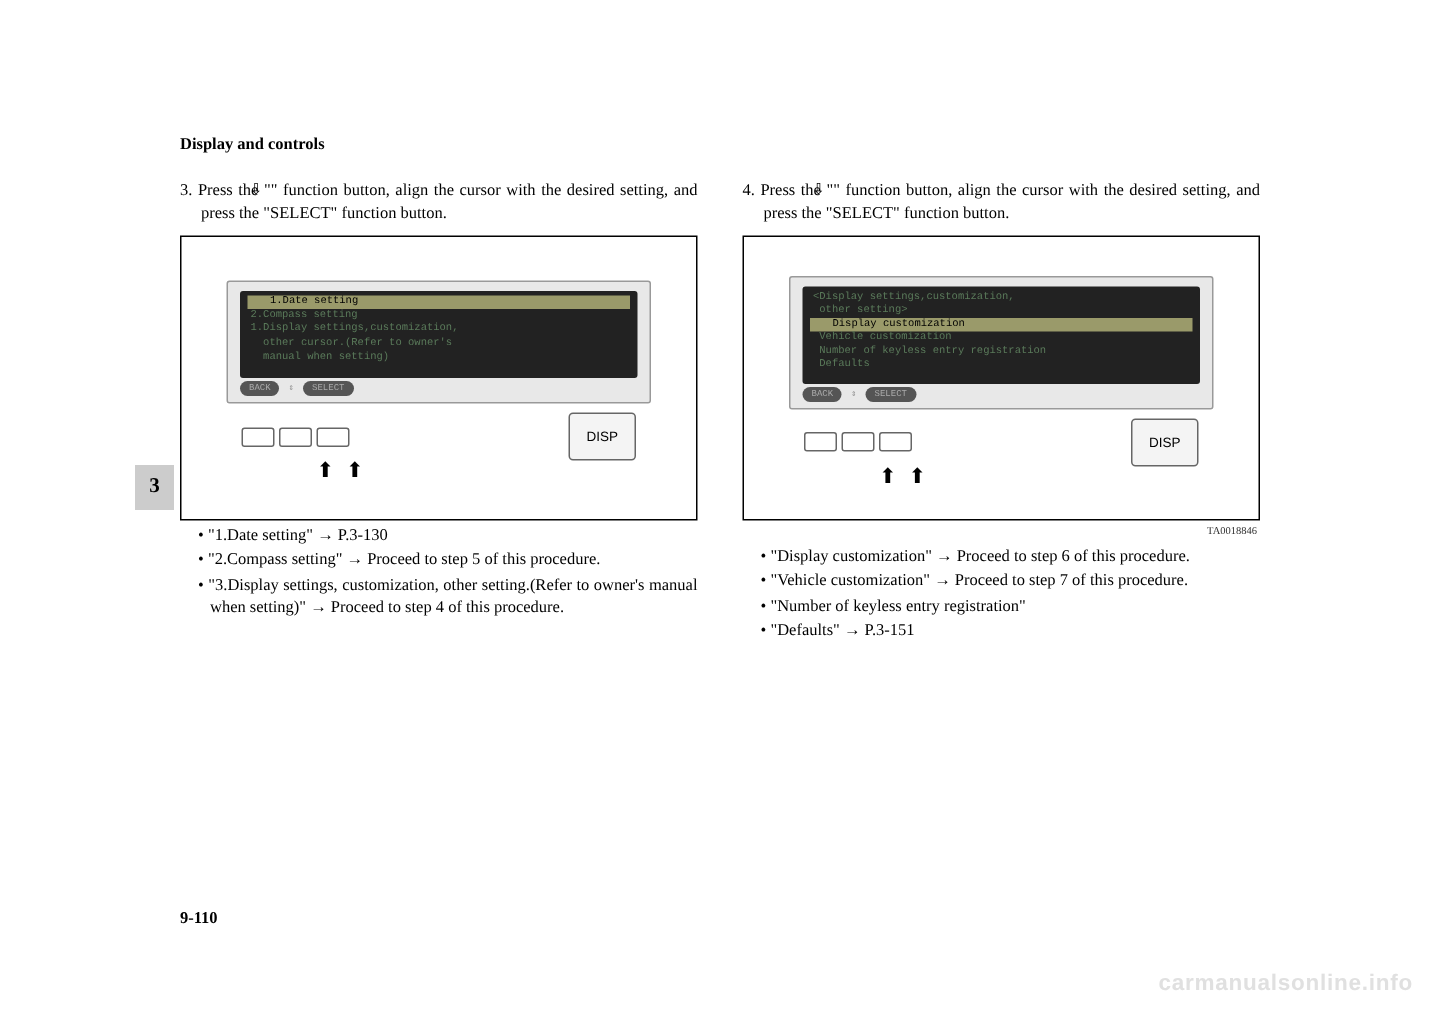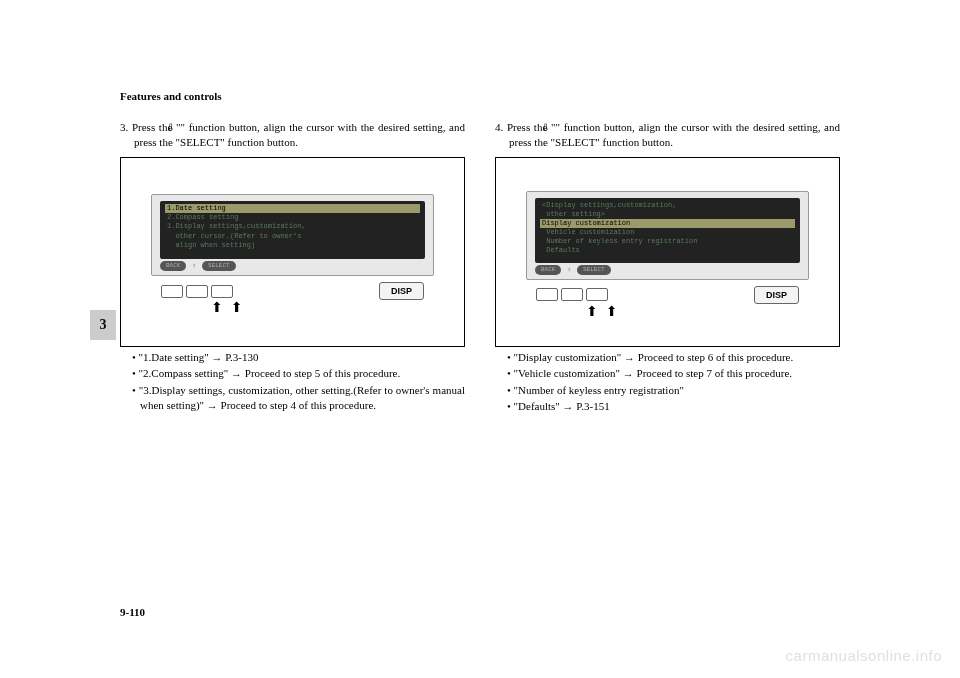--- a/index.html
+++ b/index.html
@@ -73,21 +73,21 @@
       color: #5a7a5a;
       padding: 3px 5px 8px 5px;
       border-radius: 2px;
       margin-bottom: 2px;
       min-height: 58px;
     }
     .screen-inner .hl {
       background: #9a9a6a;
       color: #000;
       display: block;
-      padding: 0 2px;
+      padding: 0 15px;
     }
     .screen-inner .row {
       display: block;
       padding: 0 2px;
       white-space: pre;
     }
     .screen-foot {
       display: flex;
       gap: 6px;
       margin-top: 2px;
@@ -119,27 +119,27 @@
     }
     .small-btn {
       width: 22px;
       height: 13px;
       border: 1px solid #666;
       border-radius: 2px;
       background: #fff;
     }
     .disp-btn {
       width: 45px;
-      height: 18px;
+      height: 32px;
       border: 1px solid #666;
       border-radius: 3px;
       background: #f4f4f4;
       font-family: Arial, sans-serif;
       font-size: 9px;
-      font-weight: bold;
+      font-weight: normal;
       display: flex;
       align-items: center;
       justify-content: center;
     }
     .pointers {
       display: flex;
       gap: 8px;
       margin-left: 18px;
       margin-top: 2px;
       align-self: flex-start;
@@ -192,48 +192,49 @@
       font-weight: bold;
     }
     .watermark {
       position: absolute;
       right: 18px;
       bottom: 14px;
       font-size: 15px;
       color: #e0e0e0;
       font-family: Arial, sans-serif;
       letter-spacing: 0.5px;
+      font-weight: bold;
     }
     .sub-indent {
       padding-left: 12px;
       display: block;
     }
   </style>
 </head>
 <body>
 
 <div class="page">
-  <div class="header">Features and controls</div>
+  <div class="header">Display and controls</div>
 
   <div class="columns">
 
     <div class="col">
       <p class="step">
         <span>3.</span>
         <span>Press the "</span><span class="arrow-icon">⇩</span><span>" function button, align the cursor with the desired setting, and press the "SELECT" function button.</span>
       </p>
 
       <div class="figure">
         <div class="screen">
           <div class="screen-inner">
             <span class="hl">1.Date setting</span>
             <span class="row">2.Compass setting</span>
             <span class="row">1.Display settings,customization,</span>
             <span class="row">  other cursor.(Refer to owner's</span>
-            <span class="row">  align when setting)</span>
+            <span class="row">  manual when setting)</span>
           </div>
           <div class="screen-foot">
             <span>BACK</span>
             <span class="divider">⇕</span>
             <span>SELECT</span>
           </div>
         </div>
         <div class="controls">
           <div class="btn-group">
             <div class="small-btn"></div>
@@ -283,20 +284,21 @@
             <div class="small-btn"></div>
             <div class="small-btn"></div>
           </div>
           <div class="disp-btn">DISP</div>
         </div>
         <div class="pointers">
           <span class="pointer">⬆</span>
           <span class="pointer">⬆</span>
         </div>
       </div>
+      <div class="figcode">TA0018846</div>
 
       <ul class="bullets">
         <li>"Display customization" → Proceed to step 6 of this procedure.</li>
         <li>"Vehicle customization" → Proceed to step 7 of this procedure.</li>
         <li>
           <span>"Number of keyless entry registration"</span>
         </li>
         <li>"Defaults" → P.3-151</li>
       </ul>
     </div>

